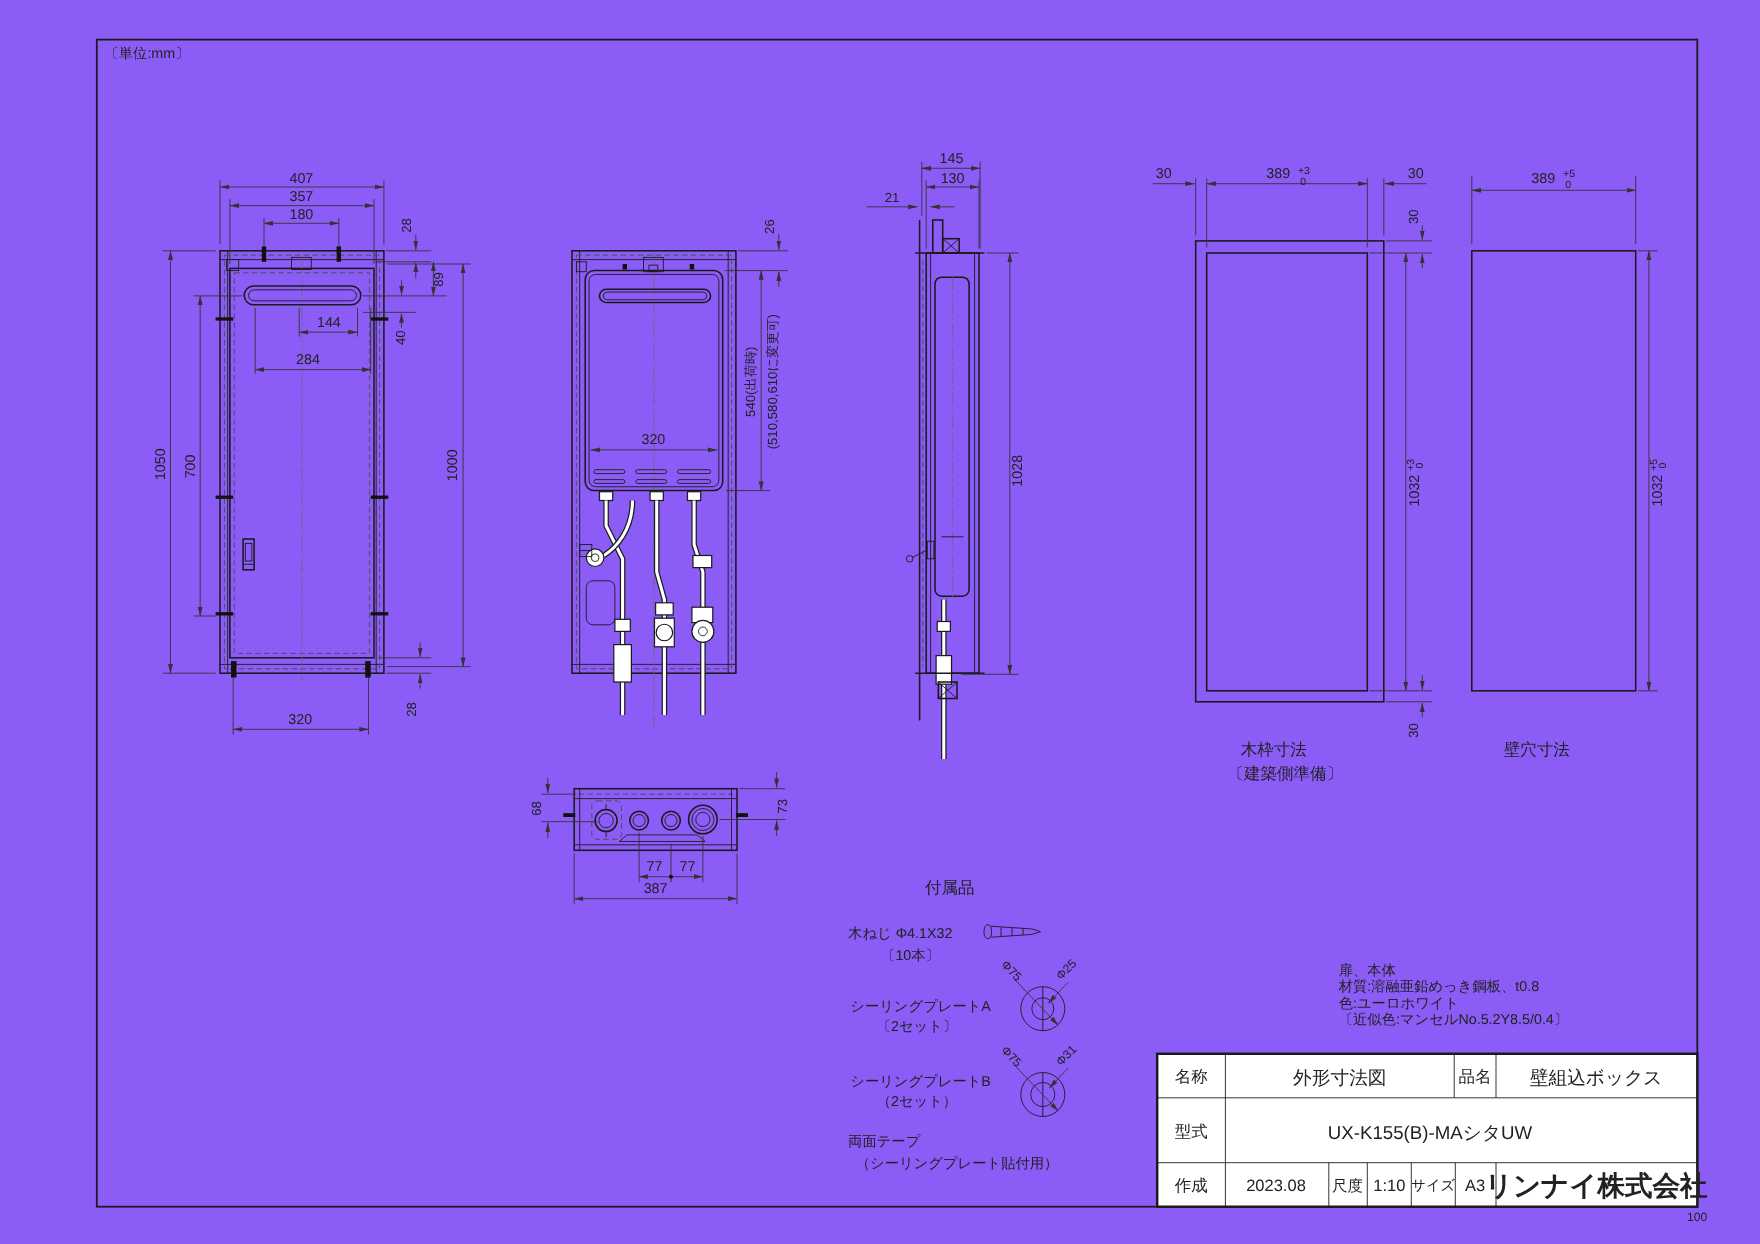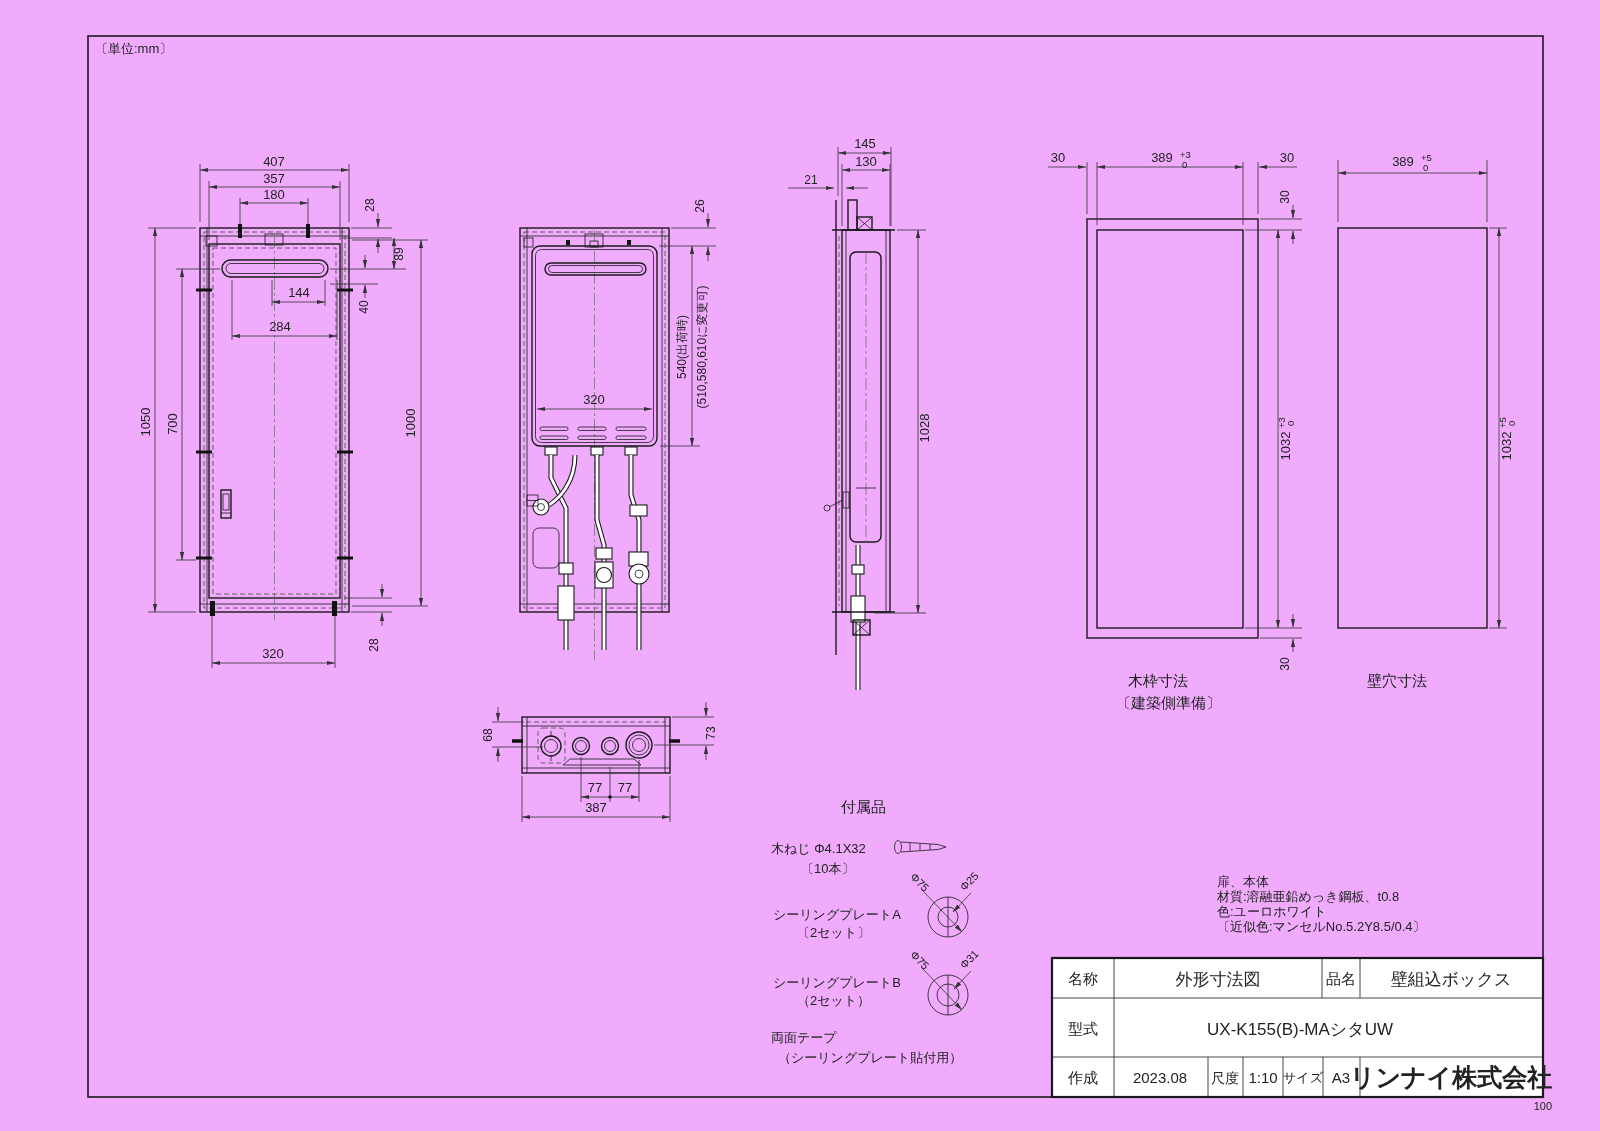--- a/index.html
+++ b/index.html
@@ -1,16 +1,16 @@
 <!DOCTYPE html>
 <html><head>
 <meta charset="utf-8">
 <style>
   html,body{margin:0;padding:0;background:#e8e8e8;}
-  .page{position:relative;width:1600px;height:1131px;background:#f0abfc;font-family:"Liberation Sans","DejaVu Sans",sans-serif;}
+  .page{position:relative;width:1600px;height:1131px;background:#8b5cf6;font-family:"Liberation Sans","DejaVu Sans",sans-serif;}
   svg{position:absolute;left:0;top:0;}
   
   .s1{stroke:#1a1a1a;stroke-width:1.4;fill:none}
   .s2{stroke:#1a1a1a;stroke-width:0.8;fill:none}
   .s3{stroke:#1a1a1a;stroke-width:1.1;fill:#fff}
   .sd{stroke:#4a4a4a;stroke-width:0.8;fill:none;stroke-dasharray:5 3}
   .cl{stroke:#6a6a6a;stroke-width:0.7;fill:none;stroke-dasharray:12 3 3 3}
   .dim{stroke:#333;stroke-width:0.8;fill:none}
   .blk{fill:#111;stroke:none}
   .pipe{stroke:#1a1a1a;stroke-width:5;fill:none}

